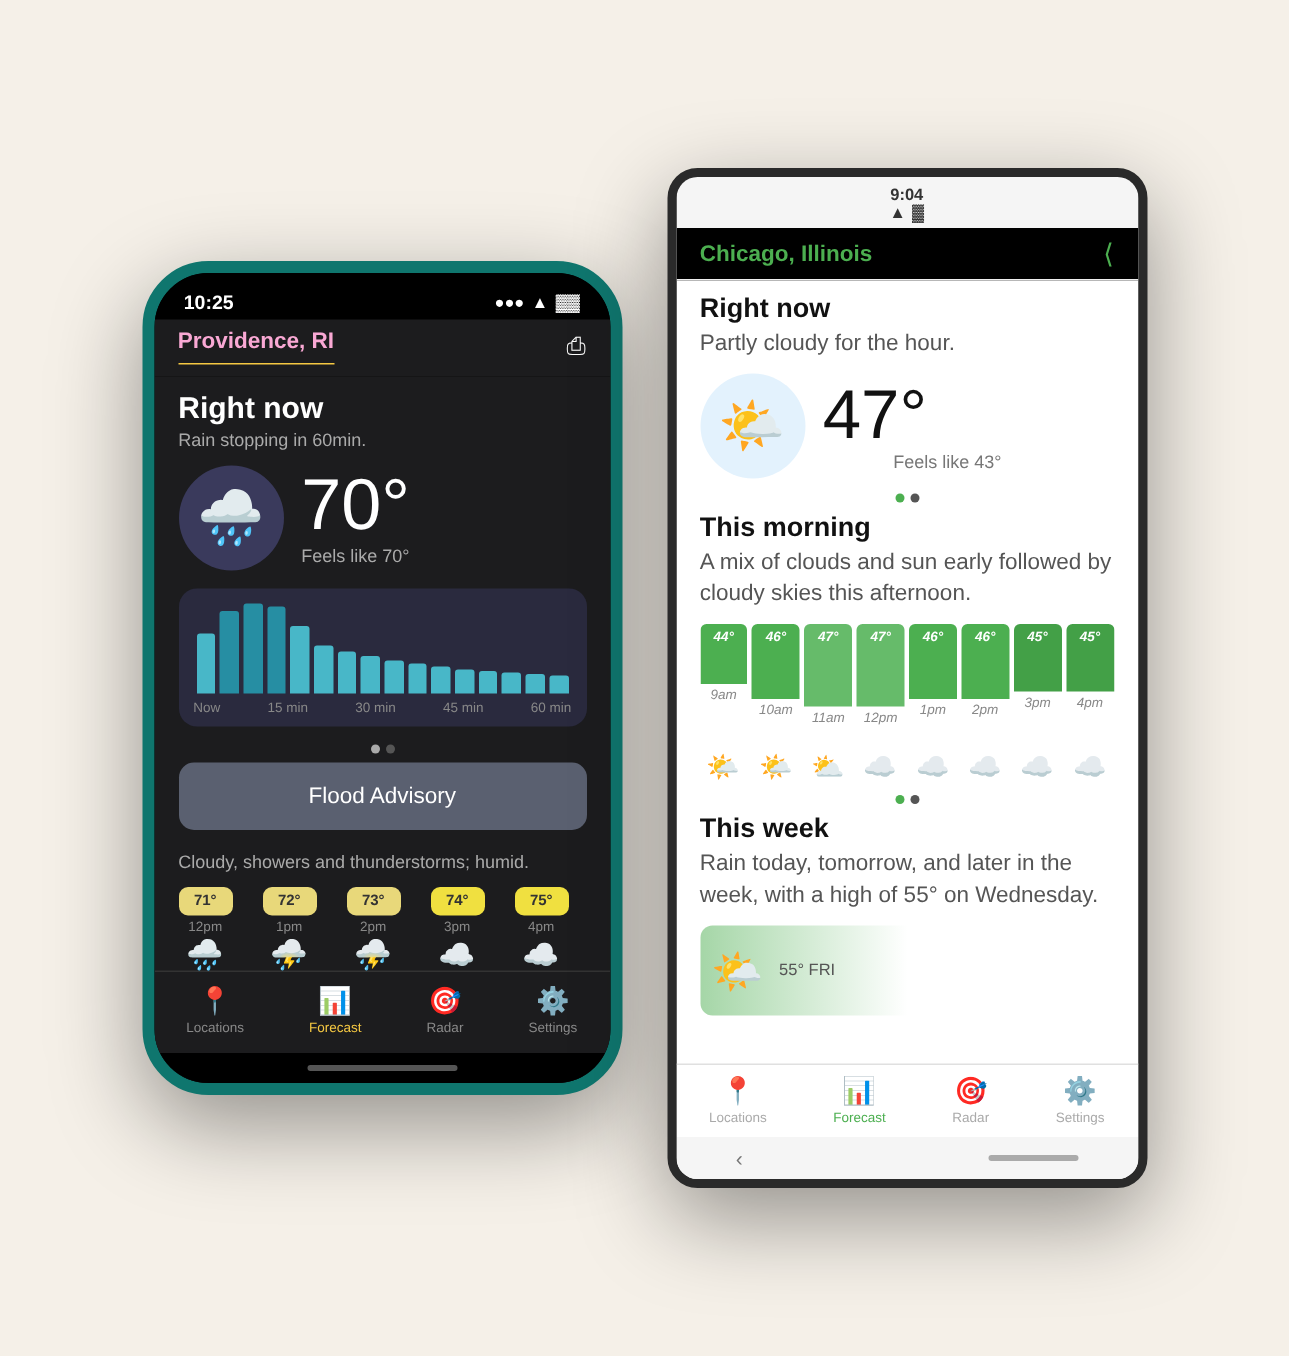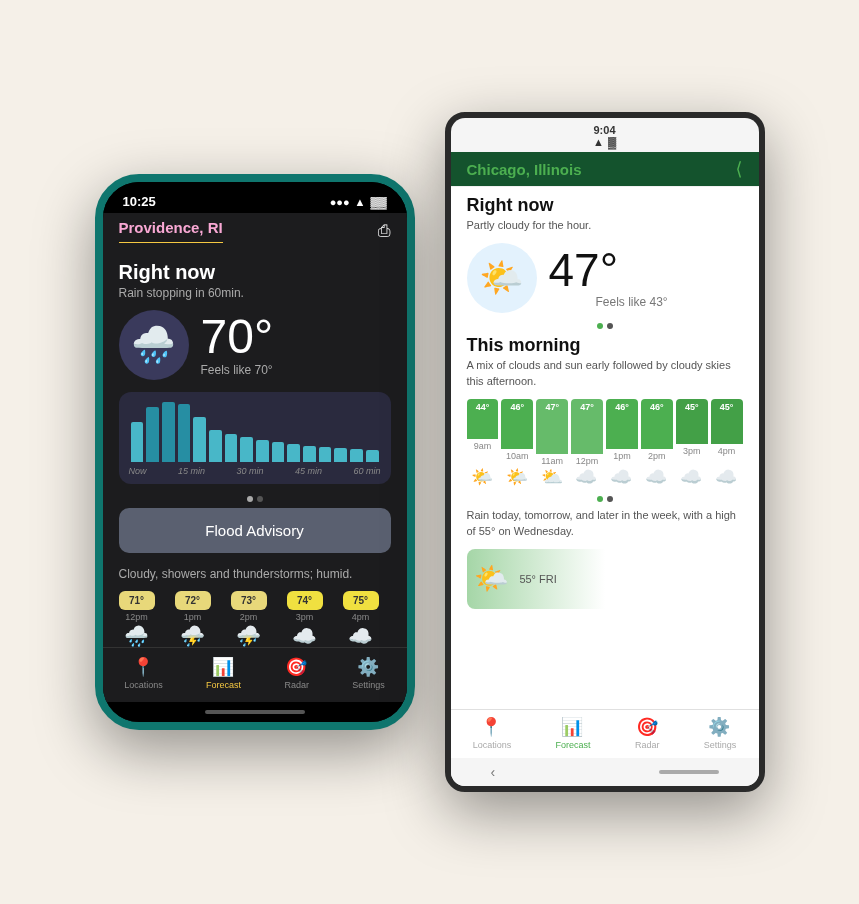--- a/index.html
+++ b/index.html
@@ -148,21 +148,20 @@
       border-radius: 2px 2px 0 0;
       opacity: 0.85;
     }
     .rain-bar.dark {
       background: #26a0b5;
     }
     .rain-time-labels {
       display: flex;
       justify-content: space-between;
       margin-top: 4px;
-      font-style: italic;
     }
     .rain-time-label {
       color: #888;
       font-size: 9px;
     }
     .chart-dots {
       display: flex;
       justify-content: center;
       gap: 4px;
       margin: 6px 0;
@@ -306,42 +305,42 @@
       padding: 8px 16px;
       scrollbar-width: none;
     }
     .android-scroll::-webkit-scrollbar { display: none; }
 
     .android-location-bar {
       display: flex;
       justify-content: space-between;
       align-items: center;
       padding: 6px 16px 6px;
-      background: #14532d;
+      background: #000000;
       border-bottom: 1px solid #f0f0f0;
     }
     .android-location {
       color: #4caf50;
       font-size: 15px;
       font-weight: 600;
     }
     .android-share {
       color: #4caf50;
       font-size: 18px;
     }
 
     .android-section-title {
       color: #111;
       font-size: 18px;
       font-weight: 700;
       margin-bottom: 2px;
     }
     .android-section-subtitle {
       color: #555;
-      font-size: 11px;
+      font-size: 15px;
       margin-bottom: 10px;
       line-height: 1.4;
     }
 
     .android-current {
       display: flex;
       align-items: center;
       gap: 12px;
       margin-bottom: 10px;
     }
@@ -366,22 +365,23 @@
       color: #777;
       font-size: 12px;
       margin-top: 2px;
       margin-left: 47px;
     }
 
     
     .morning-bars {
       display: flex;
       gap: 3px;
-      margin-bottom: 0;
+      margin-bottom: 17px;
       overflow-x: hidden;
+      font-style: italic;
     }
     .morning-col {
       display: flex;
       flex-direction: column;
       align-items: center;
       gap: 2px;
       flex: 1;
     }
     .morning-bar-wrap {
       width: 100%;
@@ -704,20 +704,21 @@
         <div style="flex:1; text-align:center; font-size:18px;">☁️</div>
         <div style="flex:1; text-align:center; font-size:18px;">☁️</div>
       </div>
 
       <div class="android-dots">
         <div class="dot active" style="background:#4caf50;"></div>
         <div class="dot"></div>
       </div>
 
       <div class="week-section">
+        <p class="android-section-title">This week</p>
         <p class="android-section-subtitle">Rain today, tomorrow, and later in the week, with a high of 55° on Wednesday.</p>
         <div class="week-preview">
           <span style="font-size:28px;">🌤️</span>
           <div style="margin-left:10px; color:#555; font-size:11px;">
             <span>55°</span>
             <span> FRI</span>
           </div>
         </div>
       </div>
       <div style="height:10px;"></div>

